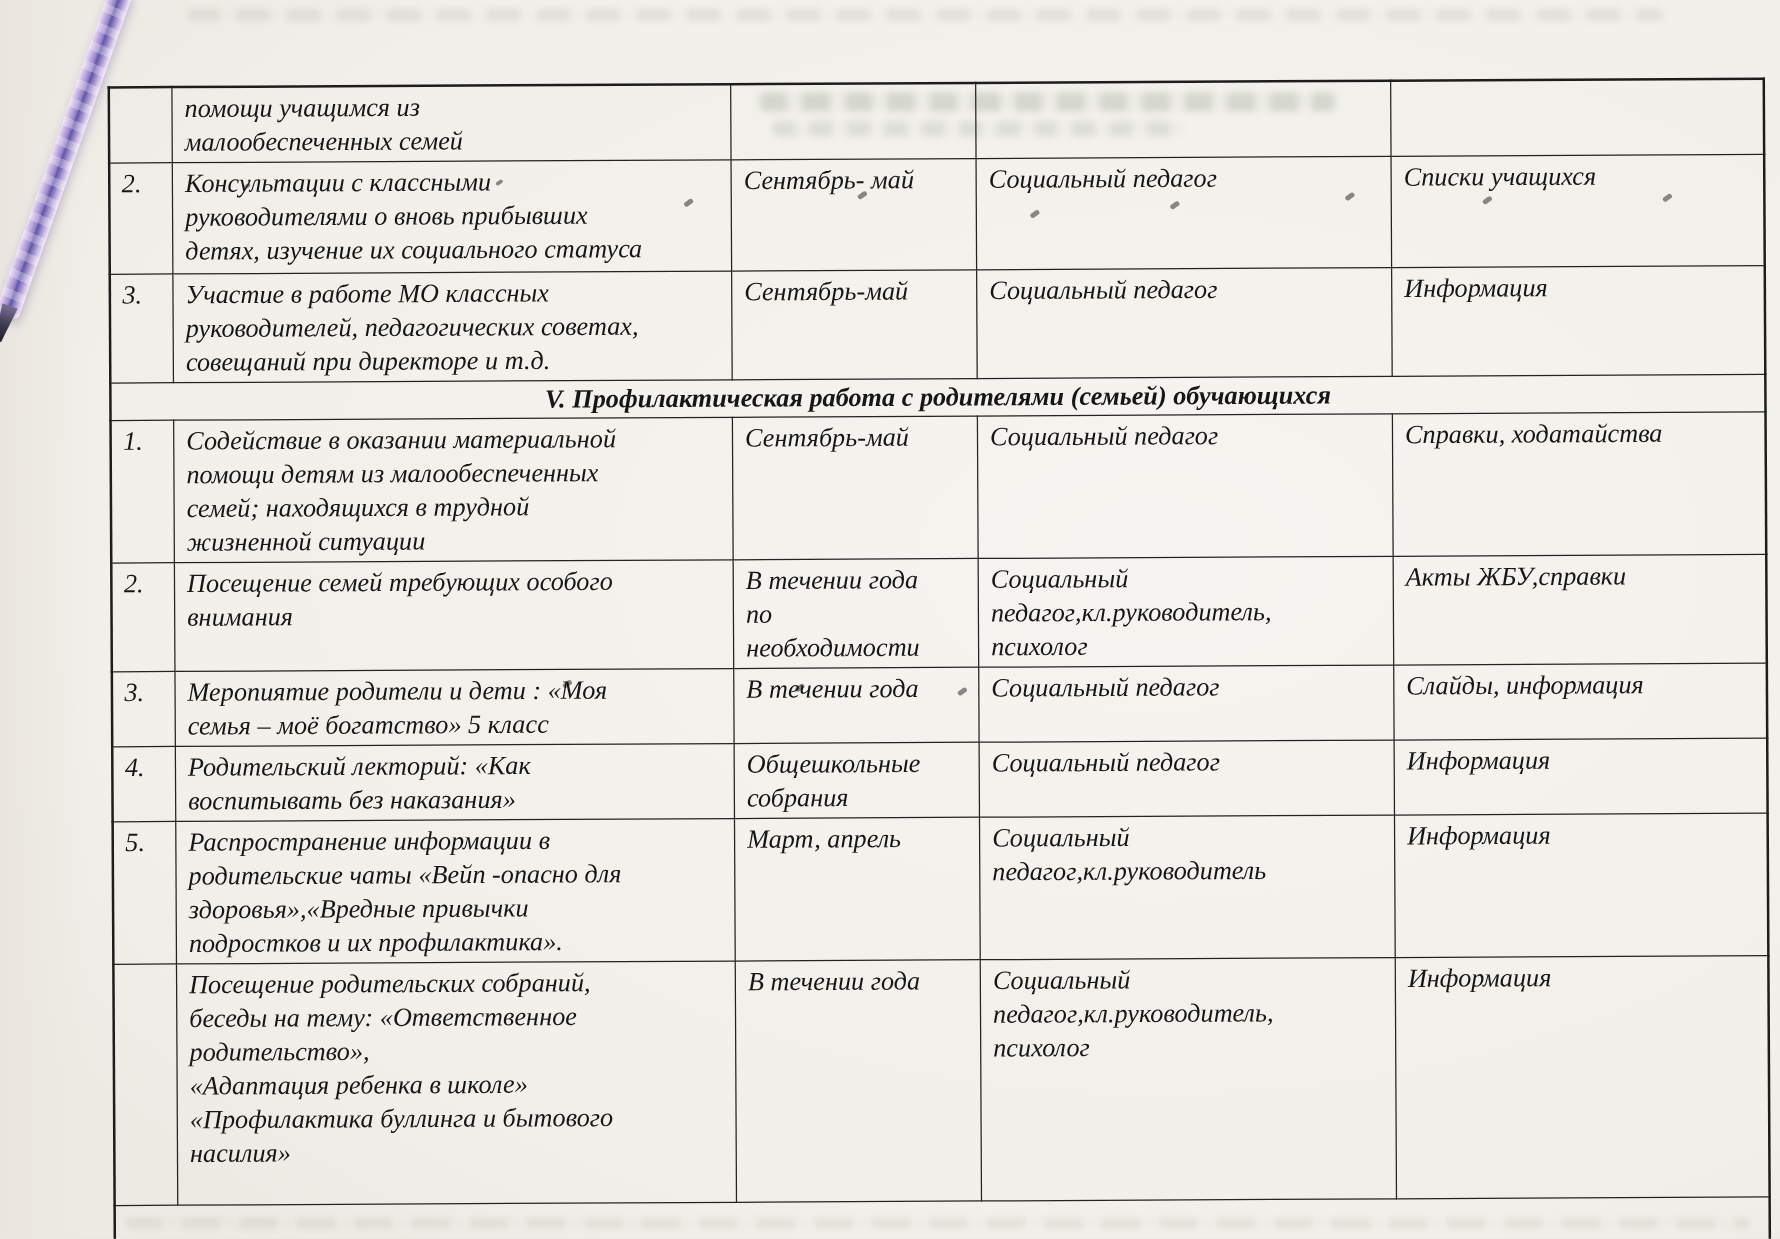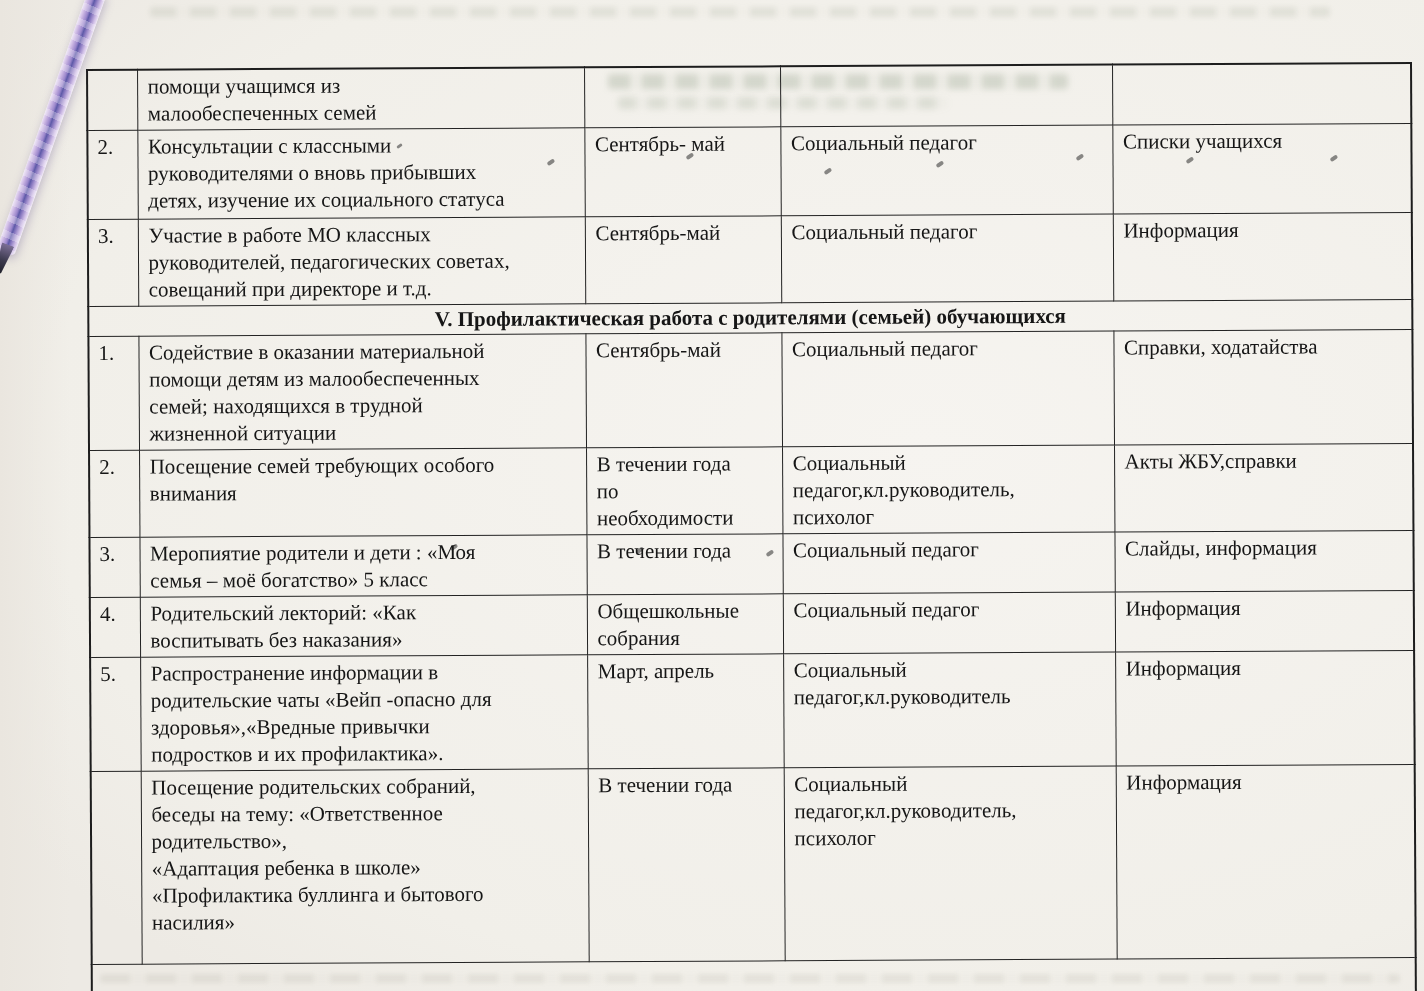--- a/index.html
+++ b/index.html
@@ -6,20 +6,21 @@
   body{
     width:1424px;height:991px;overflow:hidden;
     font-family:"Liberation Serif","DejaVu Serif",serif;
     background:#e8e5df;
   }
   .page{
     position:relative;width:1424px;height:991px;
     background:
       linear-gradient(90deg,#eae6df 0px,rgba(243,241,237,0) 70px),
       radial-gradient(1100px 700px at 65% 45%,#f6f4f0 0%,#f1efe9 80%,#edeae4 100%);
+    font-style: italic;
   }
   
   .doc-table{
     position:absolute;left:86px;top:62px;width:1324px;
     border-collapse:collapse;table-layout:fixed;
     transform:rotate(-0.3deg);transform-origin:right top;
     color:#161616;
   }
   .doc-table td{
     border:1.6px solid #232323;

